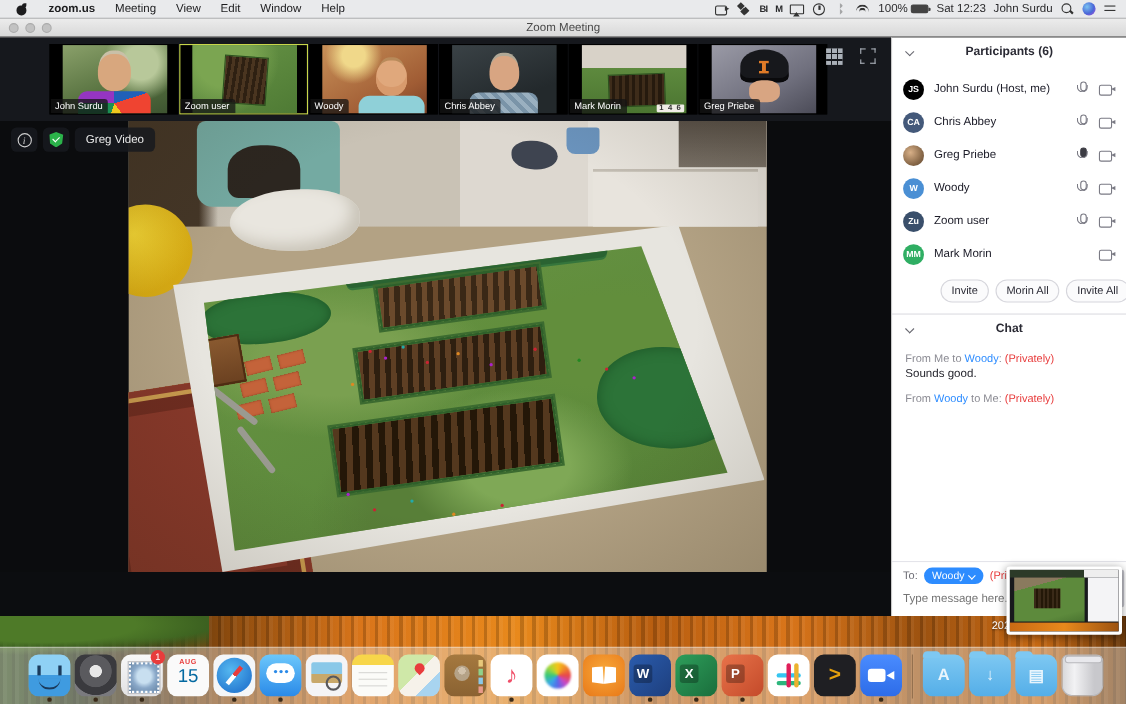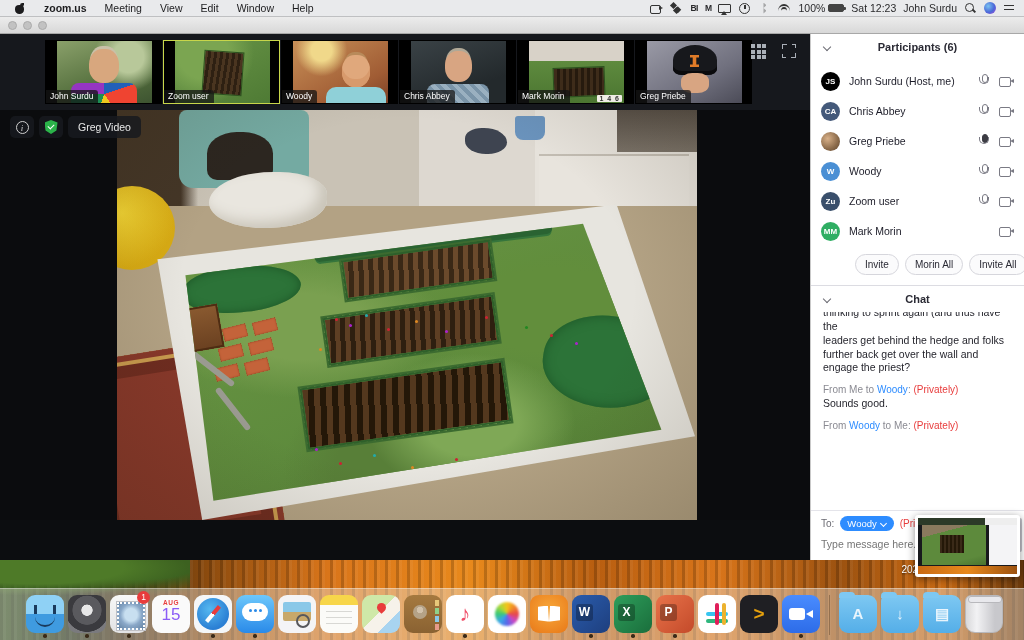--- a/index.html
+++ b/index.html
@@ -206,21 +206,21 @@
   .dock-divider { width:1px; height:40px; background:rgba(60,40,20,.35); margin:0 5px; flex:0 0 auto; }
   .dg { position:absolute; inset:0; display:flex; align-items:center; justify-content:center; color:#fff; font-weight:bold; font-size:17px; }
   .ic-finder { background:linear-gradient(180deg,#8fd1f5 0 50%, #3f9be0 50%); }
   .ic-finder::before { content:""; position:absolute; left:8px; top:10px; width:2.5px; height:9px; background:#1a3a5c; box-shadow:19px 0 #1a3a5c; }
   .ic-finder::after { content:""; position:absolute; left:9px; top:22px; width:20px; height:8px; border-bottom:2.5px solid #1a3a5c; border-radius:0 0 10px 10px; }
   .ic-settings { background:radial-gradient(circle at 50% 40%, #e8e8e8 0 18%, #5a5a5e 20% 48%, #3a3a3e 50% 72%, #7a7a7e 74%); }
   .ic-mail { background:linear-gradient(#f8f8f8,#e2e2e4); }
   .ic-mail::after { content:""; position:absolute; left:7px; top:7px; width:24px; height:24px; background:radial-gradient(circle at 50% 45%, #c8dff0 0 35%, #8aa8c8 60%, #6a88a8); border:2px dotted #fff; outline:1px solid #c0c0c4; }
   .ic-calendar { background:#fafafa; overflow:hidden; text-align:center; }
   .cal-sub { display:block; color:#e83c3c; font-size:6.5px; font-weight:bold; margin-top:4px; letter-spacing:.5px; }
-  .cal-num { display:block; color:#8b5cf6; font-size:17px; font-weight:300; line-height:1; margin-top:0px; }
+  .cal-num { display:block; color:#0369a1; font-size:17px; font-weight:300; line-height:1; margin-top:0px; }
   .ic-safari { background:#f4f6f8; }
   .ic-safari::before { content:""; position:absolute; left:3px; top:3px; width:32px; height:32px; border-radius:50%; background:radial-gradient(circle at 40% 35%, #55b8f0, #2a7fd4 70%); }
   .ic-safari::after { content:""; position:absolute; left:17px; top:9px; width:4px; height:20px; background:linear-gradient(180deg,#e83c3c 0 50%, #fff 50%); transform:rotate(40deg); }
   .ic-messages { background:linear-gradient(#6cc7fb,#2a8ae8); }
   .ic-messages::before { content:""; position:absolute; left:6px; top:8px; width:26px; height:18px; background:#fff; border-radius:9px; }
   .ic-messages::after { content:""; position:absolute; left:13px; top:14px; width:3px; height:3px; border-radius:50%; background:#2a8ae8; box-shadow:5px 0 #2a8ae8, 10px 0 #2a8ae8; }
   .ic-preview { background:#f4f4f6; }
   .ic-preview::before { content:""; position:absolute; left:5px; top:7px; width:28px; height:19px; background:linear-gradient(180deg,#8ac8e8 0 55%, #c8a86a 55%); border-radius:2px; }
   .ic-preview::after { content:""; position:absolute; right:6px; bottom:5px; width:10px; height:10px; border:2.5px solid #58585c; border-radius:50%; }
   .ic-notes { background:linear-gradient(180deg,#f7d64a 0 26%, #fbfbf8 26%); }
@@ -287,20 +287,21 @@
       <span class="s-icon si-list"></span>
     </div>
   </div>
 
   <div class="titlebar">
     <div class="traffic">
       <span class="tl"></span>
       <span class="tl"></span>
       <span class="tl"></span>
     </div>
+    <div class="win-title">Zoom Meeting</div>
   </div>
 
   <div class="app">
     <div class="stage">
 
       <div class="strip">
         <div class="thumbs" id="thumbs">
             <div class="thumb scene-outdoor">
               <div class="thumb-inner">
                 <div class="face"></div>
@@ -459,24 +460,20 @@
           <button class="pf-btn">Invite All</button>
           <button class="pf-btn">More</button>
         </div>
       <div class="sb-divider"></div>
       <div class="chat-wrap">
         <div class="panel-header">
           <span class="chev"></span>
           <span>Chat</span>
         </div>
         <div class="chat-msgs" id="chat-msgs">
-            <div class="msg clipped">
-              <div class="msg-body">thinking to sprint again (and thus have the</div>
-              <div class="msg-body">leaders get behind the hedge and folks further back get over the wall and engage the priest?</div>
-            </div>
             <div class="msg">
               <div class="msg-hdr">From <span>Me</span> to <span class="who">Woody</span>: <span class="priv"> (Privately)</span></div>
               <div class="msg-body">Sounds good.</div>
             </div>
             <div class="msg">
               <div class="msg-hdr">From <span class="who">Woody</span> to <span>Me</span>: <span class="priv"> (Privately)</span></div>
             </div>
           </div>
         <div class="chat-scroll"></div>
         <div class="chat-footer">

